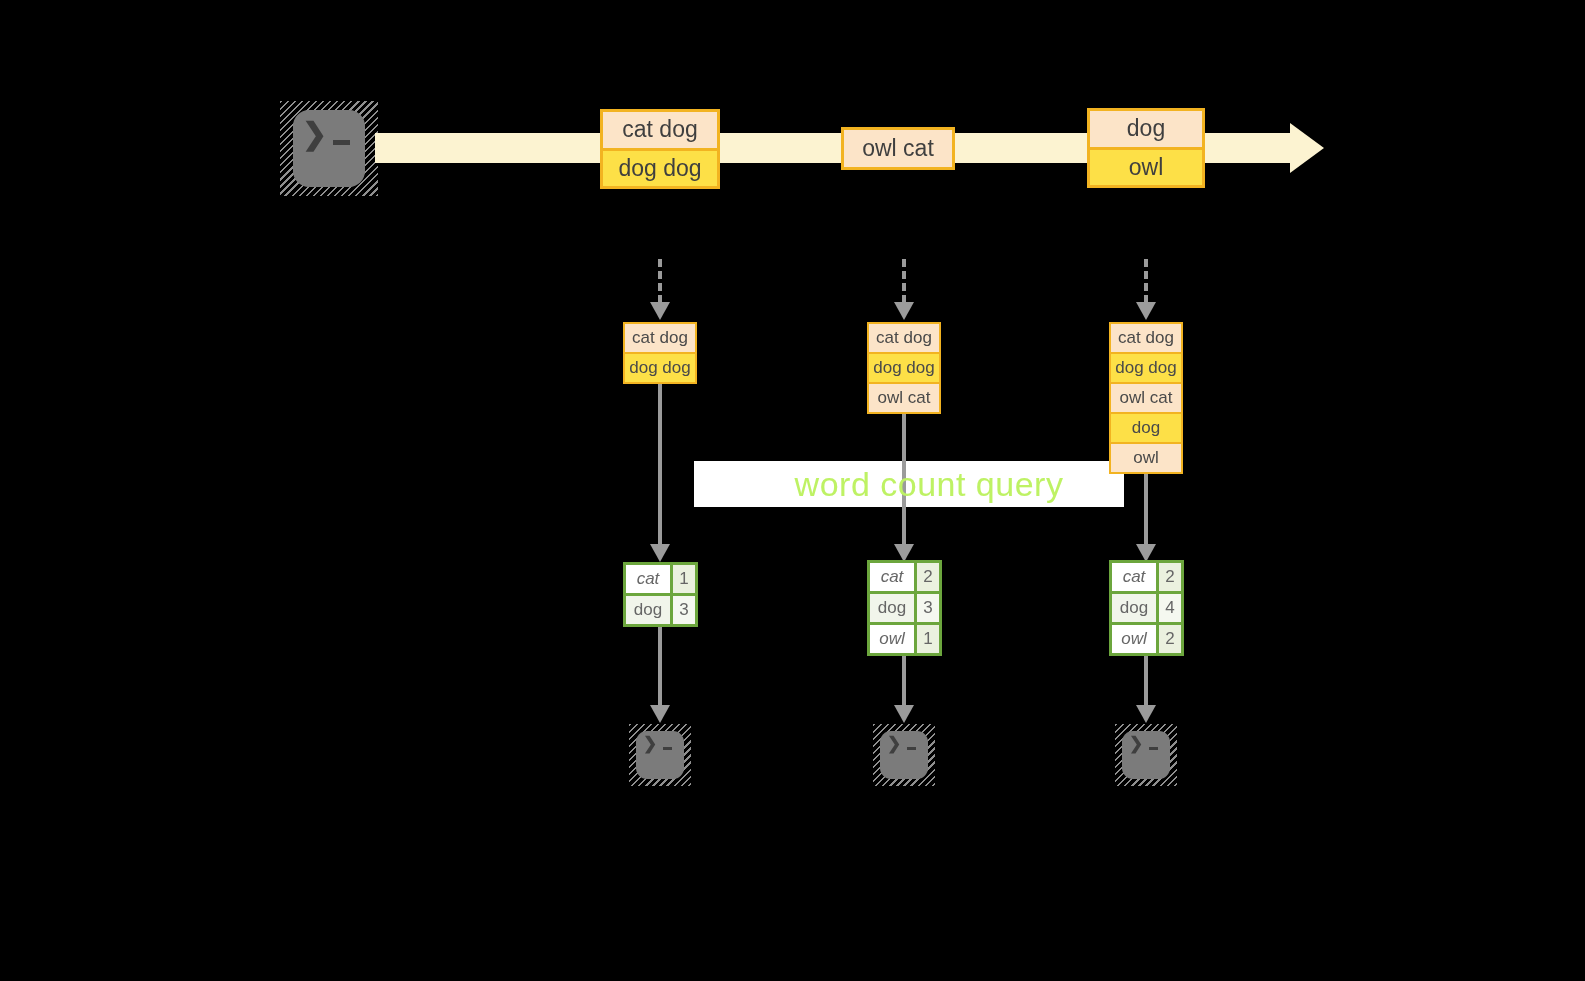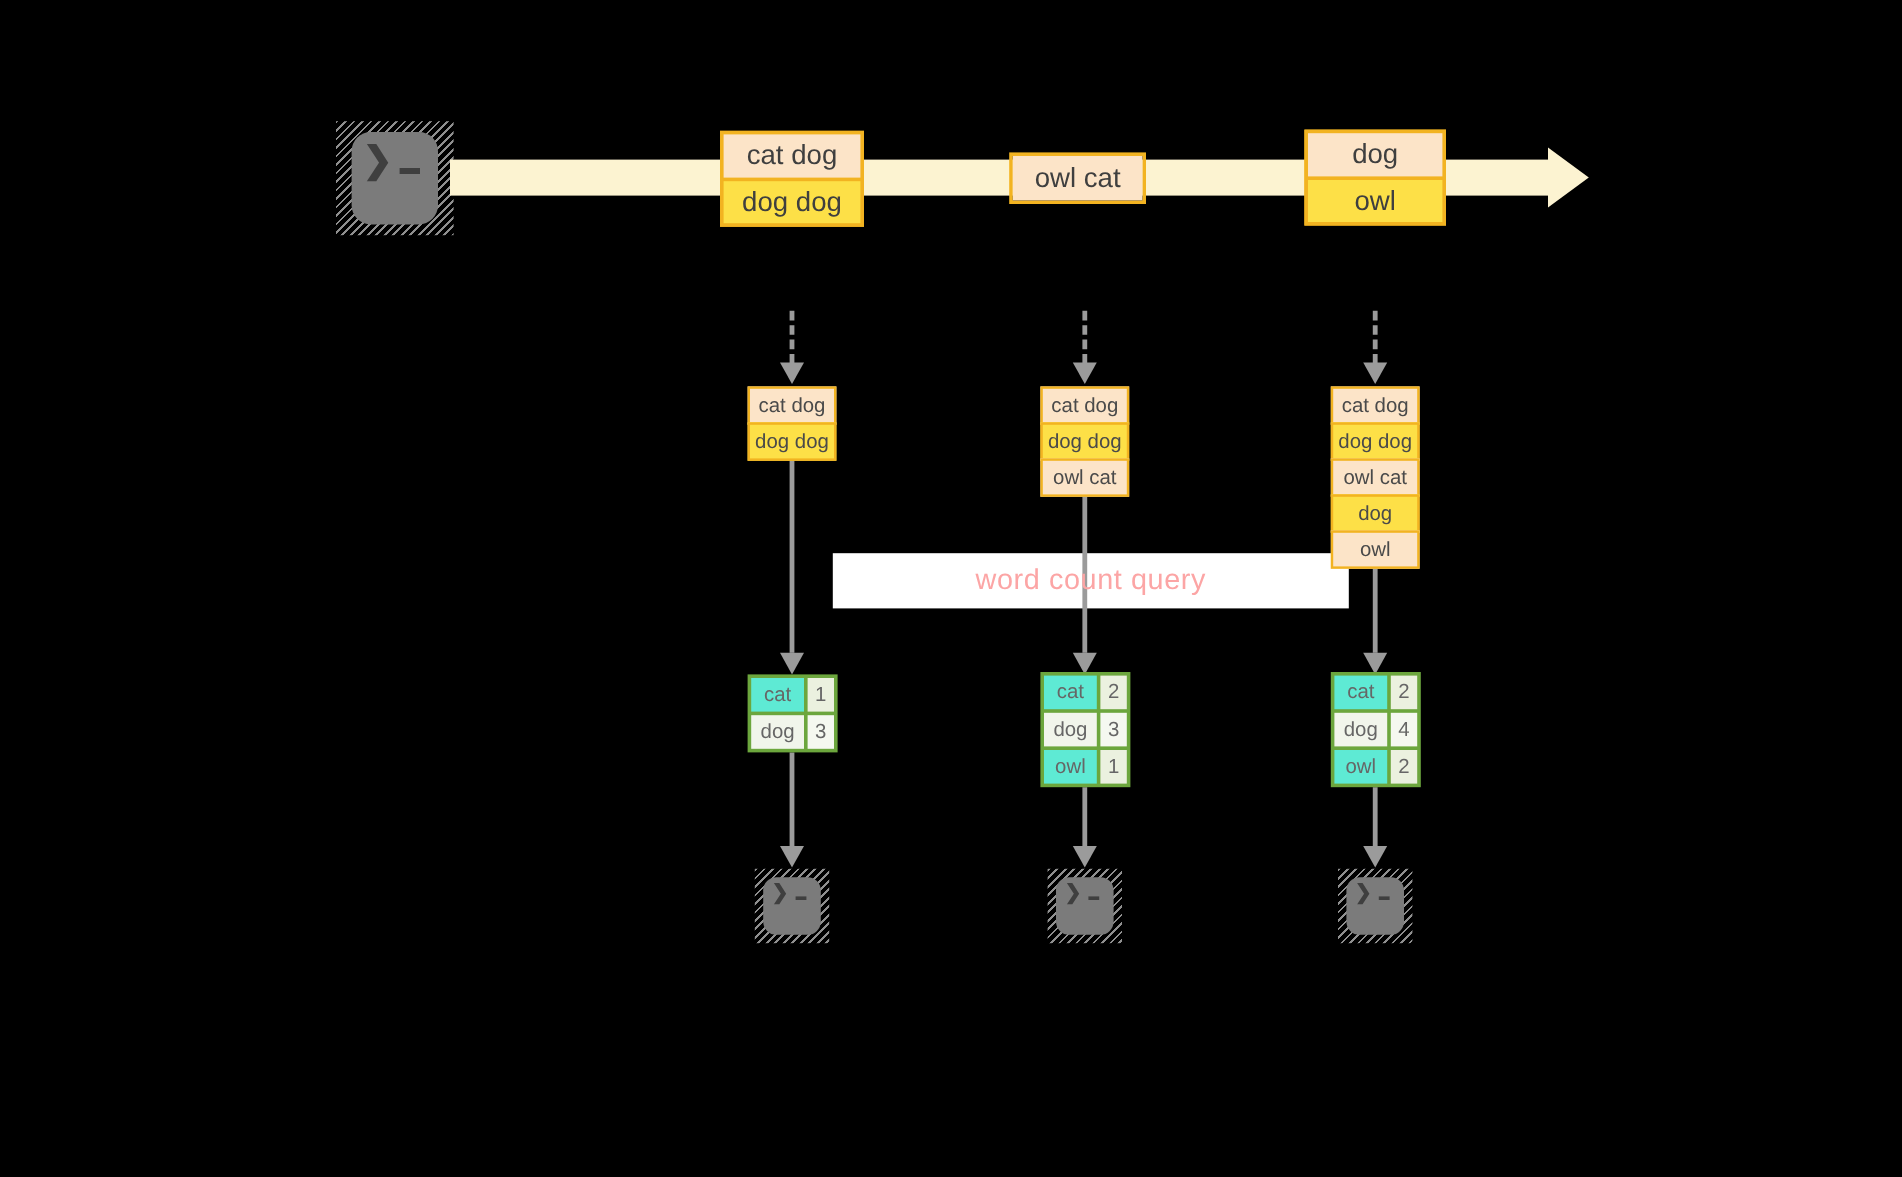--- a/index.html
+++ b/index.html
@@ -36,29 +36,29 @@
   .head-down{position:absolute;width:0;height:0;
     border-left:10px solid transparent;border-right:10px solid transparent;border-top:18px solid #9B9B9B;}
   .z2{z-index:2;}
   
   .stack{position:absolute;display:flex;flex-direction:column;z-index:3;}
   .scell{width:74px;height:32px;margin-top:-2px;border:2px solid #F2B321;box-sizing:border-box;
     display:flex;align-items:center;justify-content:center;font-size:17px;color:#4a4a4a;}
   .scell:first-child{margin-top:0;}
   
   .qbar{position:absolute;left:694px;top:461px;width:430px;height:46px;background:#ffffff;z-index:1;}
-  .qlabel{position:absolute;left:694px;top:461px;width:430px;height:46px;z-index:4;
+  .qlabel{position:absolute;left:714px;top:461px;width:430px;height:46px;z-index:4;
     display:flex;align-items:center;justify-content:center;
-    font-size:24px;color:#fca5a5;letter-spacing:0.5px;}
+    font-size:34px;color:#bef264;letter-spacing:0.5px;}
   
   .gtable{position:absolute;background:#6CA63D;padding:3px;display:grid;
     grid-template-columns:44px 22px;gap:3px;z-index:3;}
   .gcell{height:28px;display:flex;align-items:center;justify-content:center;
     font-size:17px;color:#666666;}
-  .g-sage{background:#5eead4;}
+  .g-sage{background:#ffffff;font-style:italic;}
   .g-sagev{background:#EBF1DF;}
   .g-pale{background:#F1F5EB;}
   .g-palev{background:#F5F8F0;}
 </style>
 </head>
 <body>
 
 <div id="stage">
 
   <div class="term term-lg" style="left:280px;top:101px;width:98px;height:95px;">

